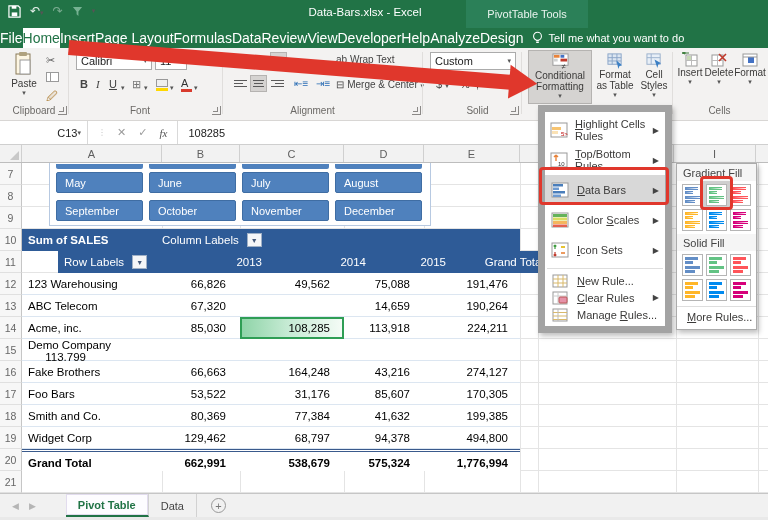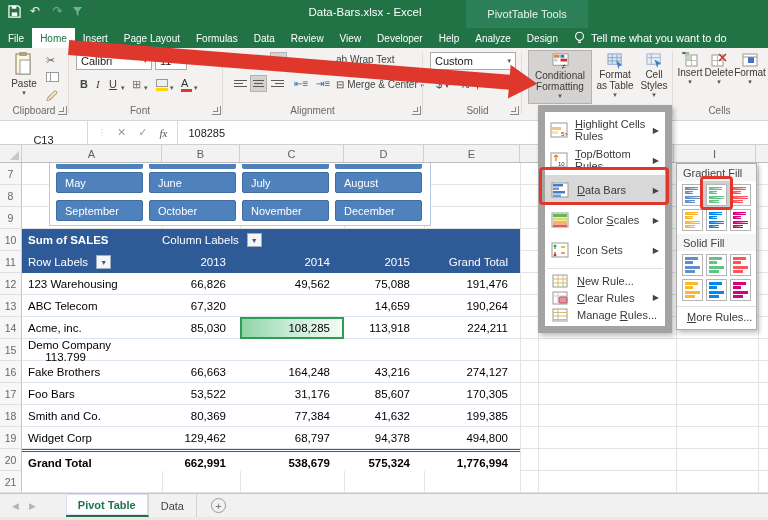--- a/index.html
+++ b/index.html
@@ -8,41 +8,41 @@
 
   
   #titlebar { left:0; top:0; width:768px; height:28px; background:#217346; color:#fff; z-index:3; }
   .qat { left:8px; top:4px; display:flex; gap:9px; align-items:center; color:#e8f1ec; font-size:12px; }
   .qat .dim { opacity:.45; }
   #title-text { left:0; top:6px; width:730px; text-align:center; font-size:11.5px; color:#fff; }
   #ctx-tools { left:466px; top:0; width:122px; height:28px; background:#2b8058; color:#e9f3ee; font-size:11px; display:flex; align-items:center; justify-content:center; }
 
   
   #tabrow { left:0; top:28px; width:768px; height:20px; background:#217346; z-index:3; display:flex; align-items:stretch; }
-  .rtab { color:#fff; font-size:10px; padding:0 8px; display:flex; align-items:center; cursor:default; white-space:nowrap; }
+  .rtab { color:#fff; font-size:14px; padding:0 0; display:flex; align-items:center; cursor:default; white-space:nowrap; }
   .rtab.active { background:#fff; color:#217346; }
   #tellme { display:flex; align-items:center; gap:6px; color:#fff; font-size:11px; padding-left:8px; white-space:nowrap; }
 
   
   #ribbon { left:0; top:48px; width:768px; height:73px; background:#f3f2f1; border-bottom:1px solid #d8d6d4; z-index:2; }
   .gsep { position:absolute; top:4px; width:1px; height:62px; background:#e0dedc; }
   .glabel { position:absolute; top:57px; font-size:10px; color:#6b6966; text-align:center; }
   .launcher { position:absolute; top:58px; width:9px; height:9px; border-right:1px solid #8b8987; border-bottom:1px solid #8b8987; }
   .launcher:after { content:""; position:absolute; right:2px; bottom:2px; width:4px; height:4px; border-right:1px solid #8b8987; border-bottom:1px solid #8b8987; }
   .rbtn-lg { position:absolute; display:flex; flex-direction:column; align-items:center; font-size:10px; color:#3b3a39; text-align:center; }
   .rsmall { position:absolute; font-size:11px; color:#444; }
   .dd { font-size:7px; color:#555; }
   .selbox { position:absolute; height:18px; background:#fff; border:1px solid #ababab; font-size:11px; color:#222; display:flex; align-items:center; padding:0 4px; justify-content:space-between; }
   .ricon { width:14px; height:13px; border:1px solid #9a9a9a; background:#fff; display:inline-block; position:relative; }
   .pressed { background:#d5d3d1; border:1px solid #b5b3b1; }
   .alnbars span { display:block; height:1.5px; background:#5a5a5a; margin:1.5px 0; }
 
   
   #formulabar { left:0; top:121px; width:768px; height:24px; background:#fff; border-bottom:1px solid #cfcfcf; z-index:1; display:flex; align-items:stretch; font-size:11px; }
-  #namebox { width:88px; border-right:1px solid #d9d9d9; display:flex; align-items:center; justify-content:flex-start; padding:13px 6px; color:#222;flex-direction:column; }
+  #namebox { width:88px; border-right:1px solid #d9d9d9; display:flex; align-items:center; justify-content:flex-end; padding:0 6px; color:#222; }
   .fbtns { display:flex; align-items:center; gap:12px; padding:0 10px; color:#9b9b9b; border-right:1px solid #d9d9d9; }
   .fx { font-family:"Liberation Serif",serif; font-style:italic; color:#555; }
   #formula-value { display:flex; align-items:center; padding-left:10px; color:#222; }
 
   
   #grid { left:0; top:145px; width:768px; height:348px; background:#fff; z-index:1; }
   #colheads { position:absolute; left:0; top:0; width:768px; height:18px; background:#f2f2f2; border-bottom:1px solid #bdbdbd; display:flex; font-size:11px; color:#5f5f5f; }
   .ch { border-right:1px solid #d0d0d0; display:flex; align-items:center; justify-content:center; }
   #corner { width:22px; background:#f2f2f2; border-right:1px solid #d0d0d0; position:relative; }
   #corner:after { content:""; position:absolute; right:2px; bottom:2px; border-left:9px solid transparent; border-bottom:9px solid #c8c8c8; }
@@ -377,21 +377,21 @@
         <div class="slcbtn" style="left: 192px; top: 37px; width: 87px;">November</div>
         <div class="slcbtn" style="left: 285px; top: 37px; width: 87px;">December</div>
       </div>
 
     <div id="pivot">
         <div class="prow hdr pc" style="top: 66px; height: 22px;">
           <span class="pc pc-name" style="font-weight:bold">Sum of SALES</span>
 <span class="pc">Column Labels</span>
 <span class="ddbtn">▼</span>
         </div>
-        <div class="prow hdr" style="top: 88px; height: 22px;">
+        <div class="prow hdr" style="top: 88px; height: 22px; margin-left: 36px;">
           <span class="pc pc-name">Row Labels<span class="ddbtn">▼</span></span>
           <span class="pc pc-b">2013</span>
           <span class="pc pc-c">2014</span>
           <span class="pc pc-d">2015</span>
           <span class="pc pc-e">Grand Total</span>
         </div>
         <div class="prow databody" style="top: 110px; height: 22px;">
           <span class="pc pc-name">123 Warehousing</span>
           <span class="pc pc-b">66,826</span>
           <span class="pc pc-c">49,562</span>

